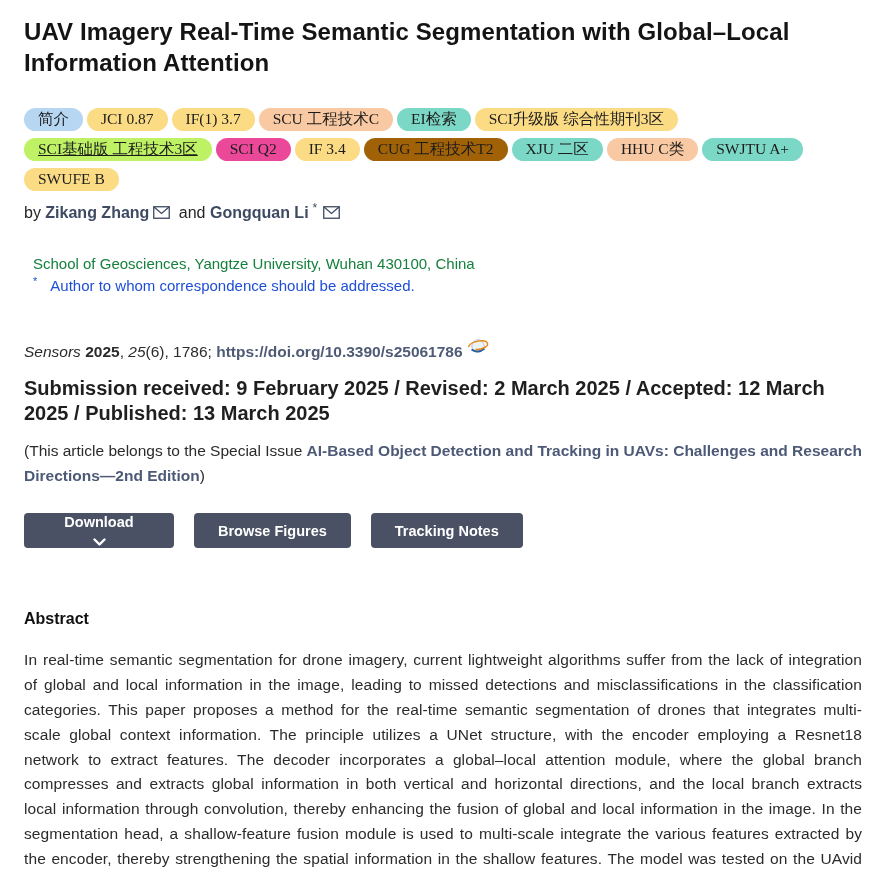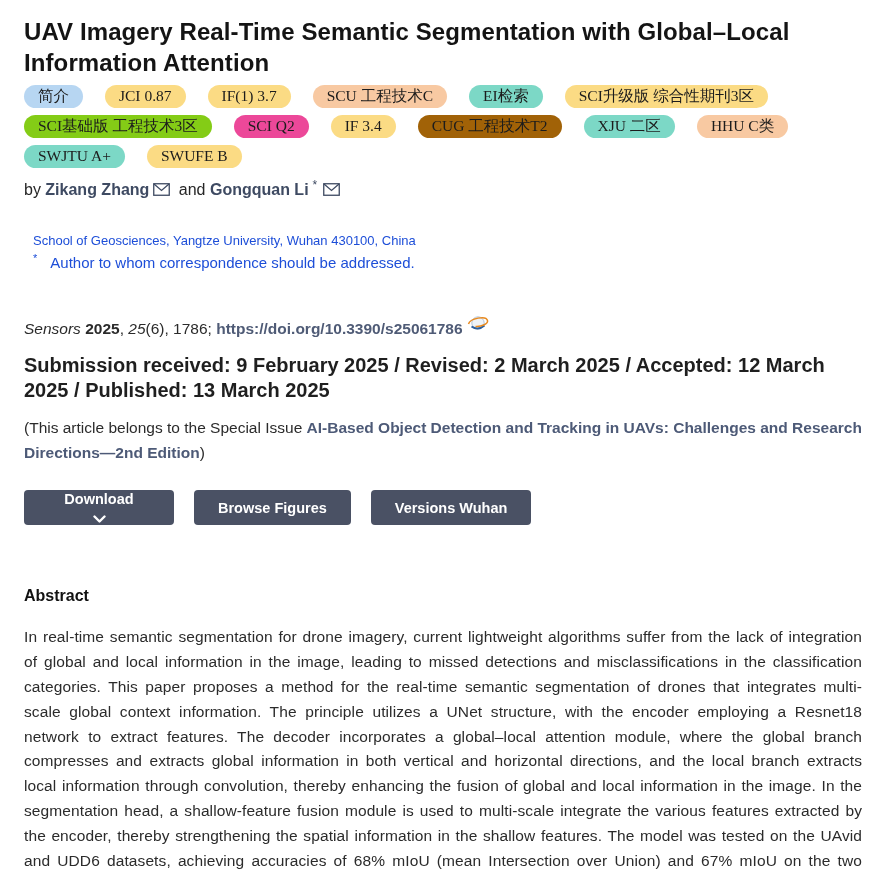--- a/index.html
+++ b/index.html
@@ -10,37 +10,37 @@
     color: #262626;
   }
   .page { padding: 16px 24px 0 24px; }
 
   h1.title {
     font-size: 24px; line-height: 31px; font-weight: bold; color: #141414;
     max-width: 830px; letter-spacing: 0.1px;
   }
 
   .badges {
-    margin-top: 7px; display: flex; flex-wrap: wrap;
-    gap: 7px 22px; max-width: 838px;
+    margin-top: 30px; display: flex; flex-wrap: wrap;
+    gap: 7px 4px; max-width: 838px;
   }
   .badge {
     display: inline-block; padding: 1px 14px 2px 14px; border-radius: 12px;
     font-family: "Liberation Serif", "DejaVu Serif", serif;
     font-size: 15.5px; line-height: 20px; color: #1c1c1c; white-space: nowrap;
   }
 
   .byline { margin-top: 10px; font-size: 16px; color: #262626; }
   .byline a.author {
     font-weight: bold; color: #3e4a62; text-decoration: none; cursor: pointer;
   }
   .byline .mail { display: inline-block; margin: 0 4px; vertical-align: -1px; cursor: pointer; }
   .byline sup.corr { font-size: 12px; color: #3e4a62; margin: 0 2px 0 4px; }
 
-  .affiliation { margin-top: 30px; padding-left: 9px; font-size: 13px; line-height: 22px; color: #1d4ed8; }
+  .affiliation { margin-top: 30px; padding-left: 9px; font-size: 15px; line-height: 22px; color: #15803d; }
   .corr-note { margin-top: 0; padding-left: 9px; font-size: 15px; color: #1d4ed8; }
   .corr-note sup { font-size: 11px; vertical-align: 6px; }
   .corr-note span.note-text { margin-left: 13px; }
 
   .journal-line { margin-top: 42px; font-size: 15.5px; color: #2b2b2b; white-space: pre-wrap; }
   .journal-line em { font-style: italic; }
   .journal-line b { font-weight: bold; }
   .journal-line a.doi {
     font-weight: bold; color: #4f5b76; text-decoration: none; cursor: pointer;
   }
@@ -75,21 +75,21 @@
 
   <h1 class="title">UAV Imagery Real-Time Semantic Segmentation with Global–Local Information Attention</h1>
 
   <div class="badges">
       <span class="badge" style="background: rgb(183, 214, 242);">简介</span>
       <span class="badge" style="background: rgb(251, 219, 132);">JCI 0.87</span>
       <span class="badge" style="background: rgb(251, 219, 132);">IF(1) 3.7</span>
       <span class="badge" style="background: rgb(248, 201, 162);">SCU 工程技术C</span>
       <span class="badge" style="background: rgb(124, 216, 198);">EI检索</span>
       <span class="badge" style="background: rgb(251, 219, 132);">SCI升级版 综合性期刊3区</span>
-      <span class="badge" style="background: #84cc16;">SCI基础版 工程技术3区</span>
+      <span class="badge" style="background: #bef264; text-decoration: underline;">SCI基础版 工程技术3区</span>
       <span class="badge" style="background: #ec4899;">SCI Q2</span>
       <span class="badge" style="background: rgb(251, 219, 132);">IF 3.4</span>
       <span class="badge" style="background: #a16207; font-family: Liberation Serif, serif;">CUG 工程技术T2</span>
       <span class="badge" style="background: rgb(124, 216, 198);">XJU 二区</span>
       <span class="badge" style="background: rgb(248, 201, 162);">HHU C类</span>
       <span class="badge" style="background: rgb(124, 216, 198);">SWJTU A+</span>
       <span class="badge" style="background: rgb(251, 219, 132);">SWUFE B</span>
     </div>
 
   <div class="byline">
@@ -124,21 +124,21 @@
         <span style="display:inline-flex;">
           <svg width="13" height="9" viewBox="0 0 13 9">
             <polyline points="1.5,1.5 6.5,6.5 11.5,1.5" fill="none" stroke="#ffffff" stroke-width="2.4" stroke-linecap="round" stroke-linejoin="round"></polyline>
           </svg>
         </span>
       </button>
     <button class="btn">
         <span>Browse Figures</span>
       </button>
     <button class="btn">
-        <span>Versions Wuhan</span>
+        <span>Tracking Notes</span>
       </button>
   </div>
 
   <h2 class="abstract-heading">Abstract</h2>
 
   <p class="abstract-text">In real-time semantic segmentation for drone imagery, current lightweight algorithms suffer from the lack of integration of global and local information in the image, leading to missed detections and misclassifications in the classification categories. This paper proposes a method for the real-time semantic segmentation of drones that integrates multi-scale global context information. The principle utilizes a UNet structure, with the encoder employing a Resnet18 network to extract features. The decoder incorporates a global–local attention module, where the global branch compresses and extracts global information in both vertical and horizontal directions, and the local branch extracts local information through convolution, thereby enhancing the fusion of global and local information in the image. In the segmentation head, a shallow-feature fusion module is used to multi-scale integrate the various features extracted by the encoder, thereby strengthening the spatial information in the shallow features. The model was tested on the UAvid and UDD6 datasets, achieving accuracies of 68% mIoU (mean Intersection over Union) and 67% mIoU on the two datasets, respectively, 10% and 21.2% higher than the baseline model UNet. The real-time</p>
 
 </div>
 
 </body></html>

